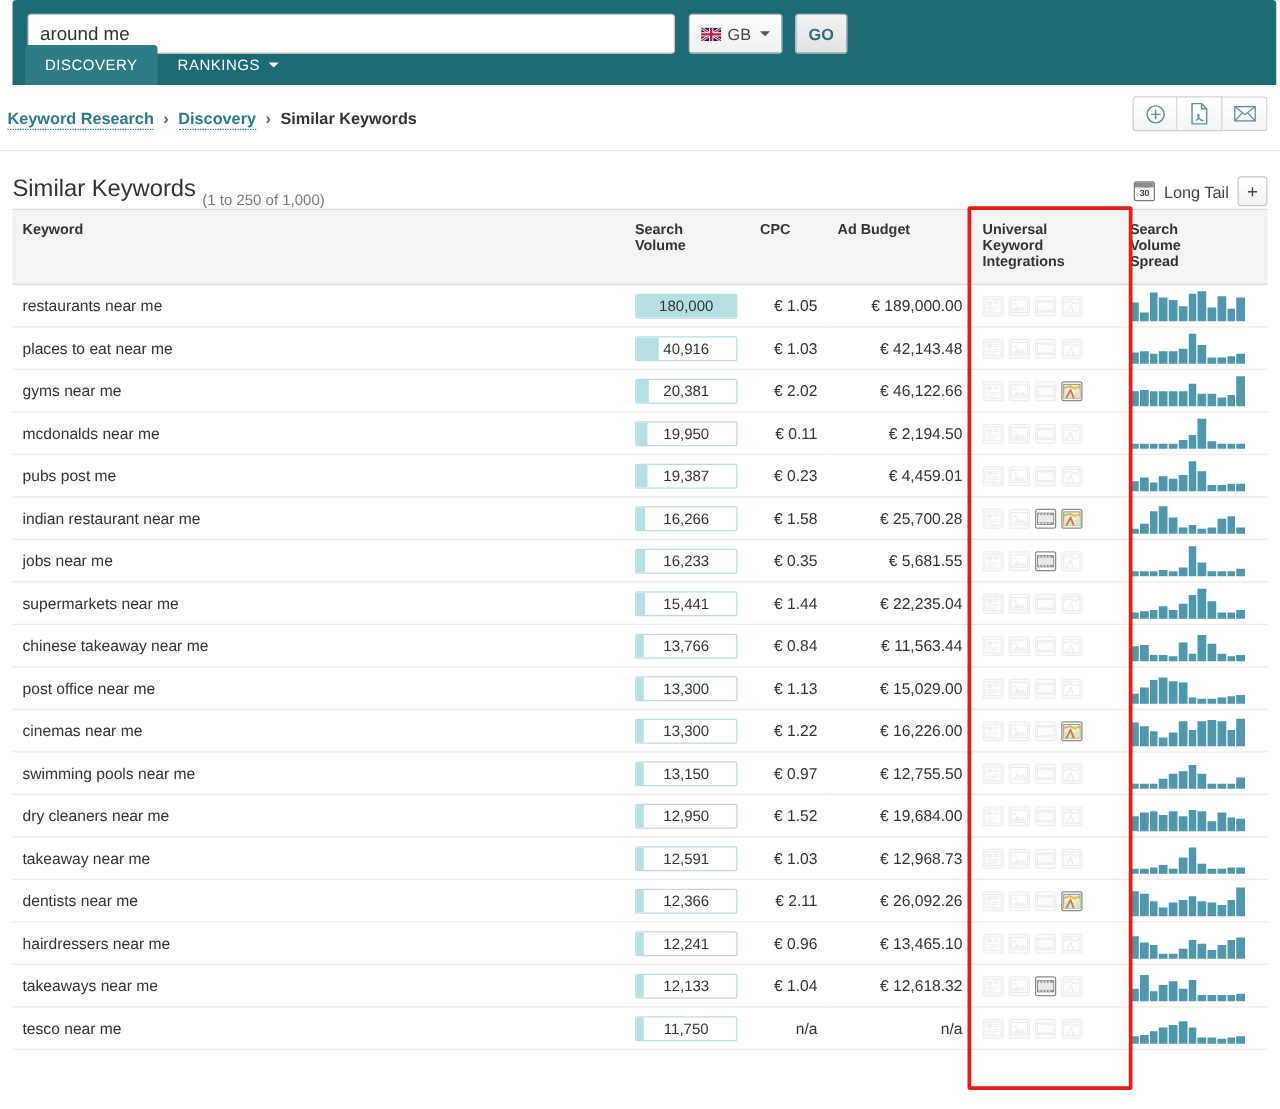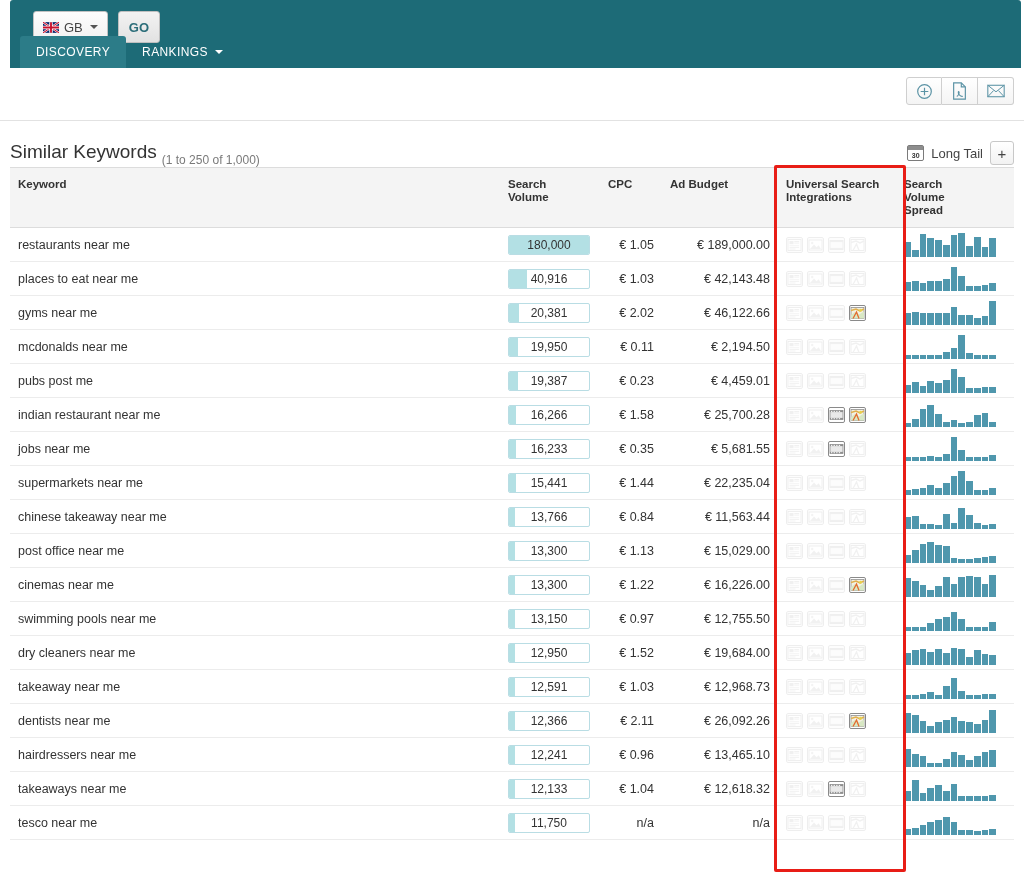--- a/index.html
+++ b/index.html
@@ -144,20 +144,21 @@
   .redbox{
     position:absolute;border:3px solid #e81d16;border-radius:2px;
     pointer-events:none;z-index:40;
   }
 </style>
 </head>
 <body>
 
 <div class="topbar">
   <div class="search-row">
+    <input class="search-input" type="text" value="around me" style="">
     <div class="country-btn">
       <svg class="flag" viewBox="0 0 60 40">
         <rect width="60" height="40" fill="#012169"></rect>
         <path d="M0,0 L60,40 M60,0 L0,40" stroke="#fff" stroke-width="8"></path>
         <path d="M0,0 L60,40 M60,0 L0,40" stroke="#C8102E" stroke-width="4"></path>
         <path d="M30,0 V40 M0,20 H60" stroke="#fff" stroke-width="13"></path>
         <path d="M30,0 V40 M0,20 H60" stroke="#C8102E" stroke-width="7"></path>
       </svg>
       <span>GB</span>
       <span class="caret-dn"></span>
@@ -169,20 +170,27 @@
       <span>DISCOVERY</span>
     </div>
     <div class="navtab">
       <span>RANKINGS</span>
       <span class="caret-w"></span>
     </div>
   </div>
 </div>
 
 <div class="crumb-row">
+  <div class="crumb">
+    <a href="#">Keyword Research</a>
+    <span class="sep">›</span>
+    <a href="#">Discovery</a>
+    <span class="sep">›</span>
+    <span class="cur">Similar Keywords</span>
+  </div>
   <div class="crumb-actions">
     <div class="act-btn">
       <svg width="17" height="17" viewBox="0 0 20 20">
         <circle cx="10" cy="10" r="8" fill="none" stroke="#5b93a5" stroke-width="1.4"></circle>
         <path d="M10,5.5 V14.5 M5.5,10 H14.5" stroke="#5b93a5" stroke-width="1.4"></path>
       </svg>
     </div>
     <div class="act-btn">
       <svg width="15" height="18" viewBox="0 0 16 20">
         <path d="M1.5,1 H10 L14.5,5.5 V19 H1.5 Z" fill="none" stroke="#5b93a5" stroke-width="1.3"></path>
@@ -221,21 +229,21 @@
         <col style="width:118px">
         <col style="width:118px">
     </colgroup>
     <thead>
       <tr>
         <th><span>Keyword</span></th>
         <th><span style="white-space:pre-line">Search
 Volume</span></th>
         <th><span>CPC</span></th>
         <th><span>Ad Budget</span></th>
-        <th class="hi"><span style="white-space:pre-line">Universal Search
+        <th class="hi"><span style="white-space:pre-line">Universal Keyword
 Integrations</span></th>
         <th><span style="white-space:pre-line">Search
 Volume
 Spread</span></th>
       </tr>
     </thead>
     <tbody id="tbody">
         <tr>
           <td>restaurants near me</td>
           <td>

